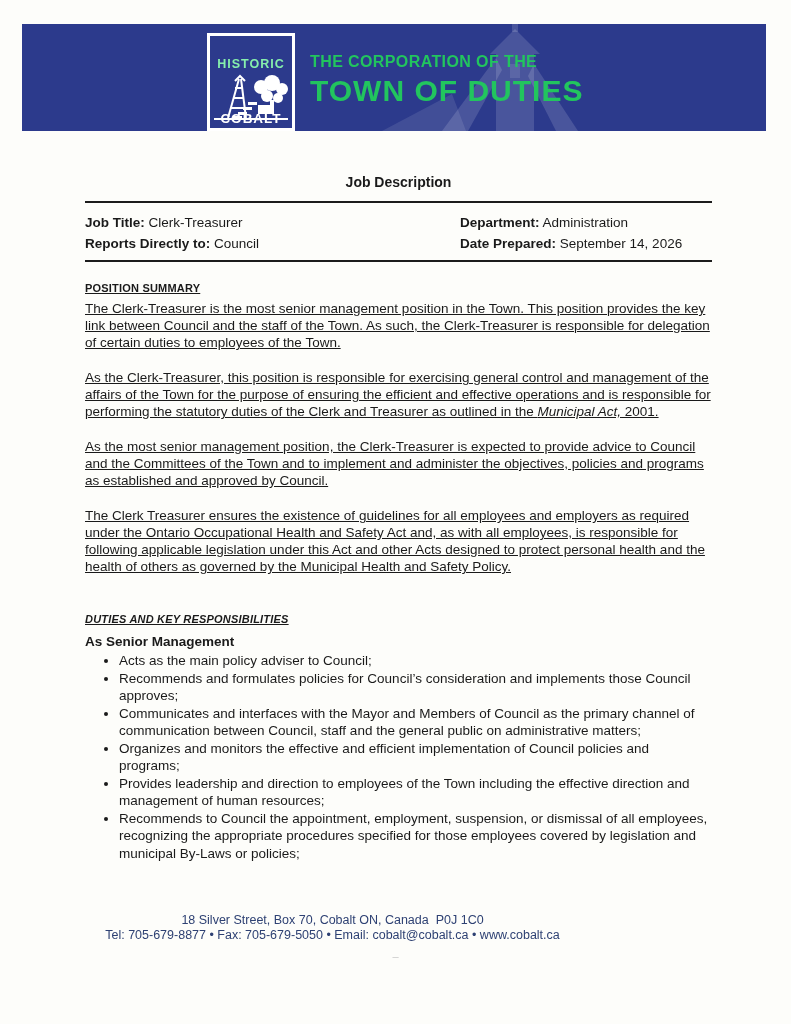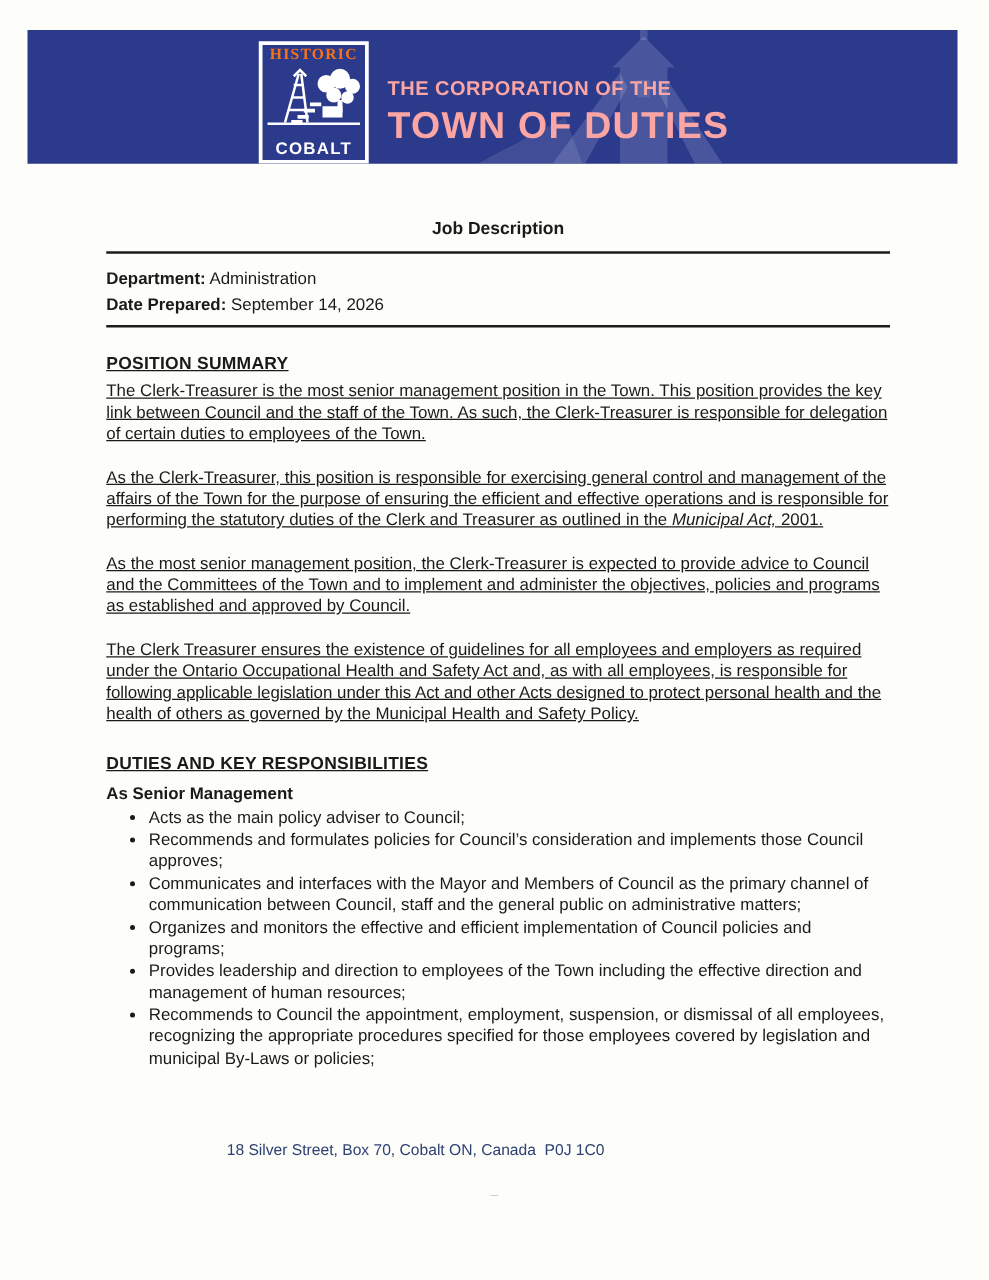--- a/index.html
+++ b/index.html
@@ -23,44 +23,44 @@
 
   .logo {
     position:absolute; left:185px; top:9px;
     width:88px; height:98px;
     border:3px solid #ffffff;
     box-sizing:border-box;
     text-align:center;
     background:#2c3a8c;
     z-index:2;
   }
-  .logo-top    { color:#f97316; font-weight:bold; font-size:12.5px; letter-spacing:1px; margin-top:0;font-family:Liberation Serif, serif; }
+  .logo-top    { color:#86efac; font-weight:bold; font-size:12.5px; letter-spacing:1px; margin-top:21px; }
   .logo-bottom { color:#fff; font-weight:bold; font-size:13.5px; letter-spacing:1px; position:absolute; bottom:2px; left:0; right:0; }
   .logo-art    { margin-top:1px; }
 
-  .brand { position:absolute; left:288px; top:39px; color:#fca5a5; z-index:2; }
+  .brand { position:absolute; left:288px; top:29px; color:#22c55e; z-index:2; }
   .brand-line1 { font-size:16px; font-weight:bold; letter-spacing:0.4px; }
   .brand-line2 { font-size:30px; font-weight:bold; letter-spacing:1px; margin-top:3px; }
 
   
   .content { position:absolute; left:85px; top:174px; width:627px; }
 
   .doc-title { text-align:center; font-weight:bold; font-size:14px; }
 
   .rule  { border:0; border-top:2px solid #1c1c1c; margin:11px 0 0 0; }
   .rule2 { border:0; border-top:2px solid #1c1c1c; margin:6px 0 0 0; }
 
   .meta { display:flex; margin-top:9px; font-size:13.5px; }
   .meta-col-left  { width:375px; }
   .meta-col-right { flex:1; }
   .meta-row { line-height:21px; white-space:nowrap; }
   .b { font-weight:bold; }
 
   .section-heading {
-    font-weight:bold; font-size:14px;
+    font-weight:bold; font-size:11px;
     text-decoration:underline;
     margin-top:20px; letter-spacing:0.2px;
   }
   .content p { margin:0; margin-top:18px; font-size:13.5px; line-height:17px;text-decoration:underline; }
   .content p.first { margin-top:6px; }
   .ital { font-style:italic; }
 
   .duties-sub { font-weight:bold; font-size:13.5px; margin-top:9px; }
 
   ul.duties-list { margin:3px 0 0 0; padding-left:34px; }
@@ -131,20 +131,30 @@
   </div>
 </div>
 
 <div class="content">
 
   <div class="doc-title">Job Description</div>
 
   <hr class="rule">
 
   <div class="meta">
+    <div class="meta-col-left">
+      <div class="meta-row">
+        <span class="b">Job Title:</span>
+        <span>Clerk-Treasurer</span>
+      </div>
+      <div class="meta-row">
+        <span class="b">Reports Directly to:</span>
+        <span>Council</span>
+      </div>
+    </div>
     <div class="meta-col-right">
       <div class="meta-row">
         <span class="b">Department:</span>
         <span>Administration</span>
       </div>
       <div class="meta-row">
         <span class="b">Date Prepared:</span>
         <span>September 14, 2026</span>
       </div>
     </div>
@@ -155,30 +165,31 @@
   <div class="section-heading">POSITION SUMMARY</div>
 
   <p class="first">The Clerk-Treasurer is the most senior management position in the Town. This position provides the key link between Council and the staff of the Town. As such, the Clerk-Treasurer is responsible for delegation of certain duties to employees of the Town.</p>
 
   <p><span>As the Clerk-Treasurer, this position is responsible for exercising general control and management of the affairs of the Town for the purpose of ensuring the efficient and effective operations and is responsible for performing the statutory duties of the Clerk and Treasurer as outlined in the </span><span class="ital">Municipal Act,</span><span> 2001.</span></p>
 
   <p>As the most senior management position, the Clerk-Treasurer is expected to provide advice to Council and the Committees of the Town and to implement and administer the objectives, policies and programs as established and approved by Council.</p>
 
   <p>The Clerk Treasurer ensures the existence of guidelines for all employees and employers as required under the Ontario Occupational Health and Safety Act and, as with all employees, is responsible for following applicable legislation under this Act and other Acts designed to protect personal health and the health of others as governed by the Municipal Health and Safety Policy.</p>
 
-  <div class="section-heading" style="margin-top:23px;">DUTIES AND KEY RESPONSIBILITIES</div>
+  <div class="section-heading" style="margin-top:38px;font-style:italic;">DUTIES AND KEY RESPONSIBILITIES</div>
 
   <div class="duties-sub">As Senior Management</div>
 
   <ul class="duties-list">
     <li>Acts as the main policy adviser to Council;</li>
     <li>Recommends and formulates policies for Council’s consideration and implements those Council approves;</li>
     <li>Communicates and interfaces with the Mayor and Members of Council as the primary channel of communication between Council, staff and the general public on administrative matters;</li>
     <li>Organizes and monitors the effective and efficient implementation of Council policies and programs;</li>
     <li>Provides leadership and direction to employees of the Town including the effective direction and management of human resources;</li>
     <li>Recommends to Council the appointment, employment, suspension, or dismissal of all employees, recognizing the appropriate procedures specified for those employees covered by legislation and municipal By-Laws or policies;</li>
   </ul>
 </div>
 
 <div class="footer">
   <div>18 Silver Street, Box 70, Cobalt ON, Canada&nbsp; P0J 1C0</div>
+  <div>Tel: 705-679-8877  •  Fax: 705-679-5050  •  Email: cobalt@cobalt.ca  •  www.cobalt.ca</div>
 </div>
 <div class="page-dash">–</div>
 
 </body></html>

